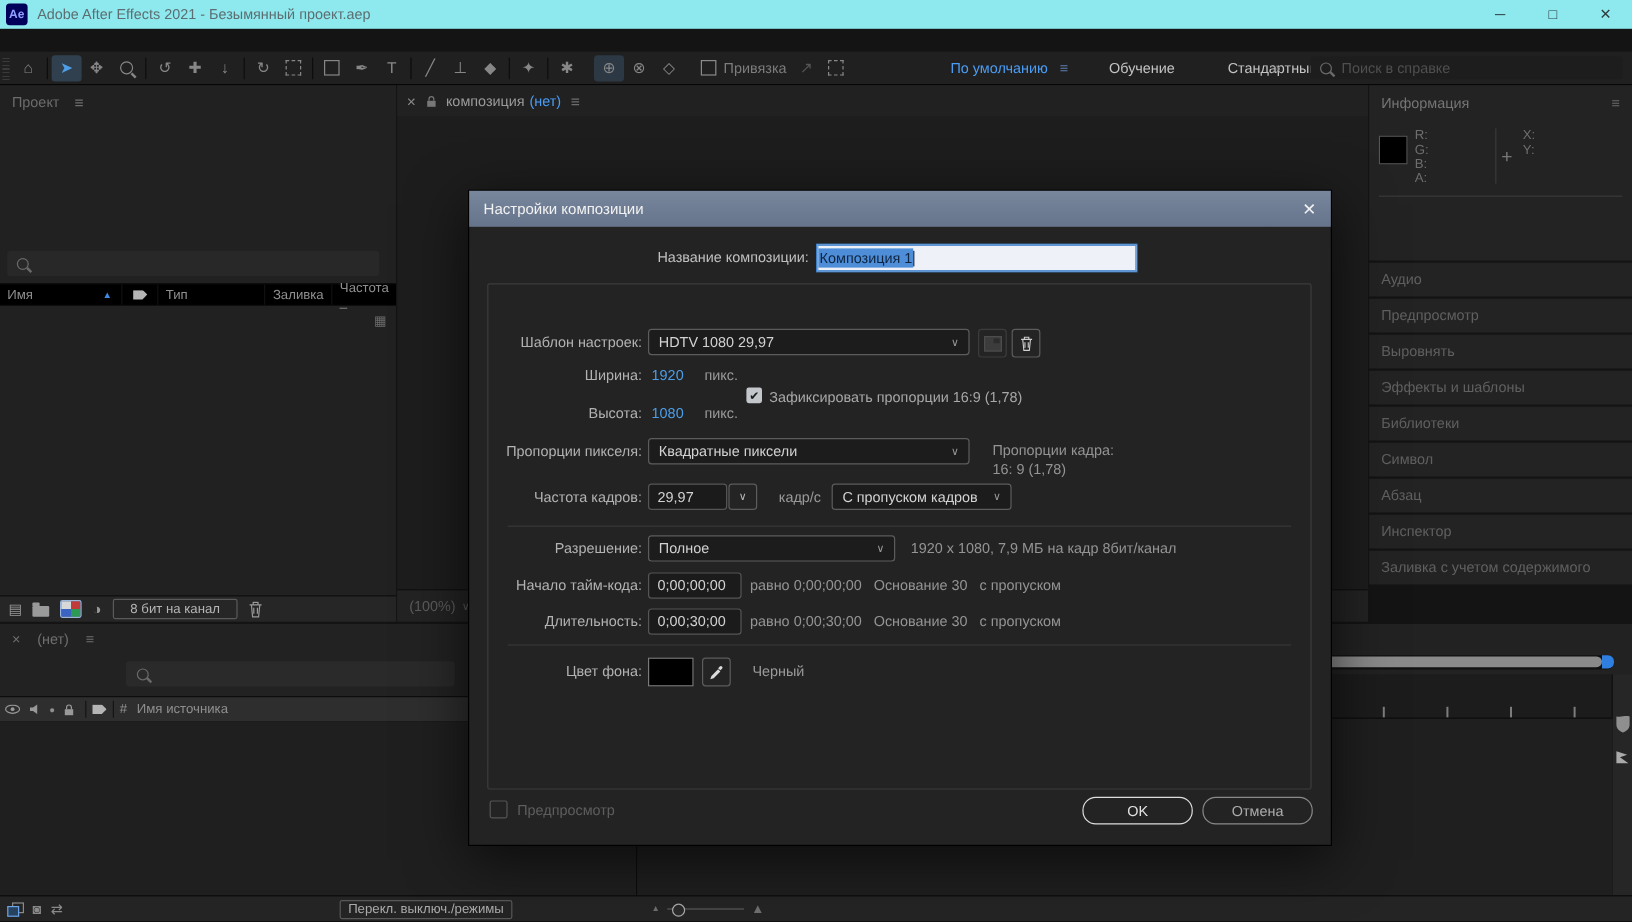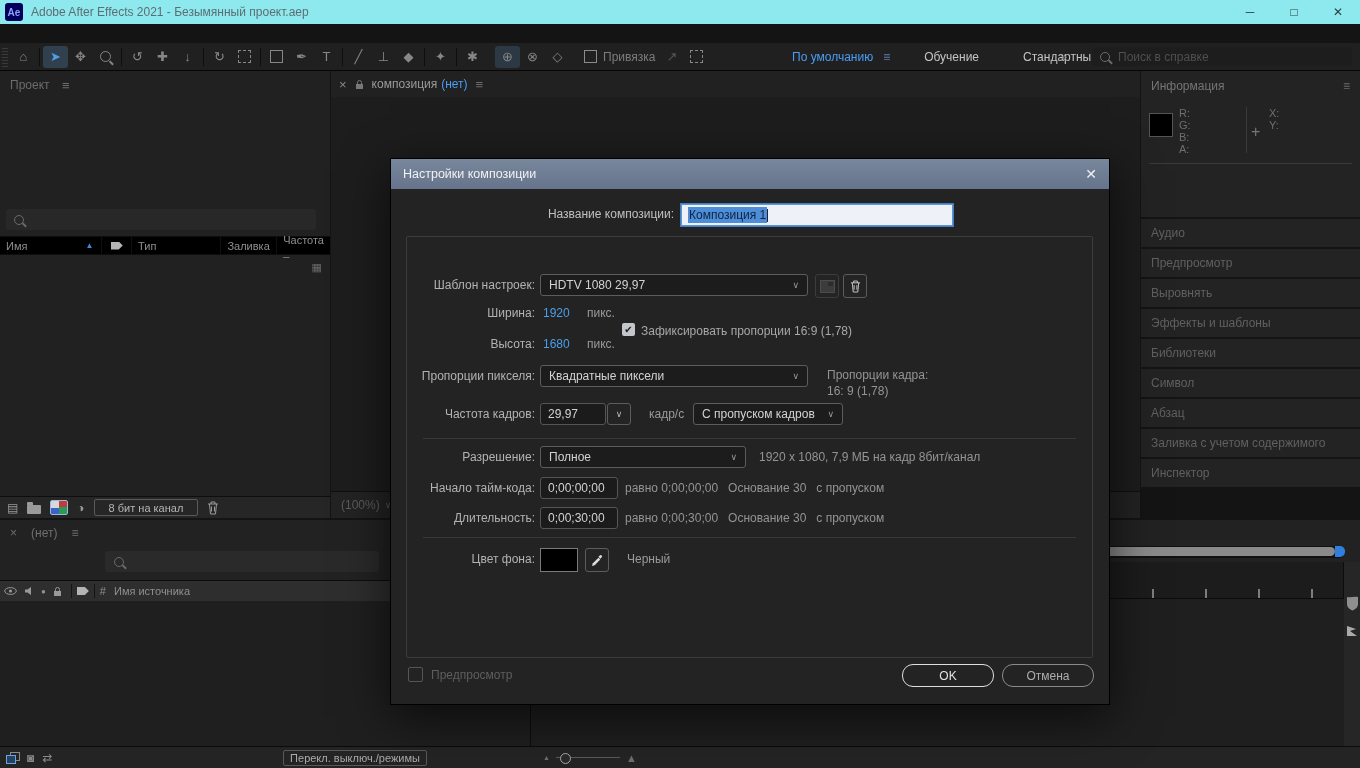--- a/index.html
+++ b/index.html
@@ -167,21 +167,21 @@
   .dialog{position:absolute;left:390px;top:158px;width:718px;height:545px;background:#232323;
           border:1px solid #000;box-shadow:0 12px 45px rgba(0,0,0,.65);z-index:10}
   .dlg-titlebar{position:absolute;left:0;top:0;right:0;height:30px;
           background:linear-gradient(#78879c,#65748a);display:flex;align-items:center;
           padding:0 12px;color:#f2f2f2;font-size:12.5px}
   .dlg-close{margin-left:auto;color:#eef0f3;font-size:14px}
   .dlg-namerow{position:absolute;left:0;top:45px;right:0;height:22px}
   .dlg-namelabel{position:absolute;left:0;width:283px;text-align:right;top:3px;color:#c0c0c0}
   .name-input{position:absolute;left:290px;top:0;width:264px;height:20px;background:#eef2f8;
           border:1px solid #5b95d6;box-shadow:0 0 0 1px #3f7fc4;display:flex;align-items:center;
-          padding-left:6px}
+          padding-left:0}
   .name-sel{background:#4e8ed8;color:#0e2440;font-size:12px;padding:1px 1px}
   .name-caret{width:1px;height:13px;background:#223;margin-left:0px}
 
   .groupbox{position:absolute;left:15px;top:77px;width:685px;height:420px;border:1px solid #3c3c3c;
             border-radius:2px}
   .dlg-tabs{position:absolute;left:14px;top:6px;display:flex;gap:28px}
   .dlg-tab{color:#999;padding-bottom:5px}
   .dlg-tab.active{color:#e4e4e4;border-bottom:2px solid #d8d8d8}
 
   .frow{position:absolute;left:0;right:0;height:22px}
@@ -424,24 +424,24 @@
           <div class="rp-section">
           <span>Библиотеки</span>
         </div>
           <div class="rp-section">
           <span>Символ</span>
         </div>
           <div class="rp-section">
           <span>Абзац</span>
         </div>
           <div class="rp-section">
+          <span>Инспектор</span>
+        </div>
+          <div class="rp-section">
           <span>Заливка с учетом содержимого</span>
-        </div>
-          <div class="rp-section">
-          <span>Инспектор</span>
         </div>
         </div>
     </div>
 
     <div class="timeline">
       <div class="tl-left">
         <div class="tl-tab">
           <span>×</span>
           <span>(нет)</span>
           <span>≡</span>
@@ -555,21 +555,21 @@
         <span style="position:absolute;left:172px;top:1px" class="unit">пикс.</span>
       </div>
 
       <div class="frow" style="top:85px;height:16px">
         <span class="cb checked" style="position:absolute;left:215px;top:1px">✔</span>
         <span style="position:absolute;left:234px;top:2px;color:#a8a8a8">Зафиксировать пропорции 16:9 (1,78)</span>
       </div>
 
       <div class="frow" style="top:99px;height:16px">
         <span class="flabel" style="top:1px">Высота:</span>
-        <span style="position:absolute;left:136px;top:1px" class="blue-val">1680</span>
+        <span style="position:absolute;left:136px;top:1px" class="blue-val">1080</span>
         <span style="position:absolute;left:172px;top:1px" class="unit">пикс.</span>
       </div>
 
       <div class="frow" style="top:128px">
         <span class="flabel">Пропорции пикселя:</span>
         <div class="dropdown" style="width:250px">
           <span>Квадратные пиксели</span>
           <span class="chev">∨</span>
         </div>
         <span class="info-text" style="position:absolute;left:420px;top:3px">Пропорции кадра:</span>

